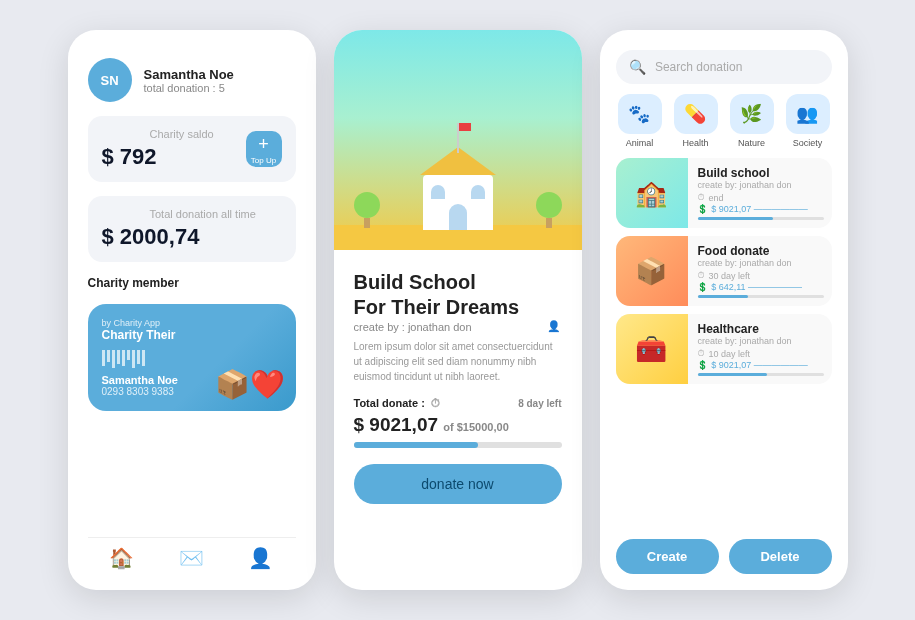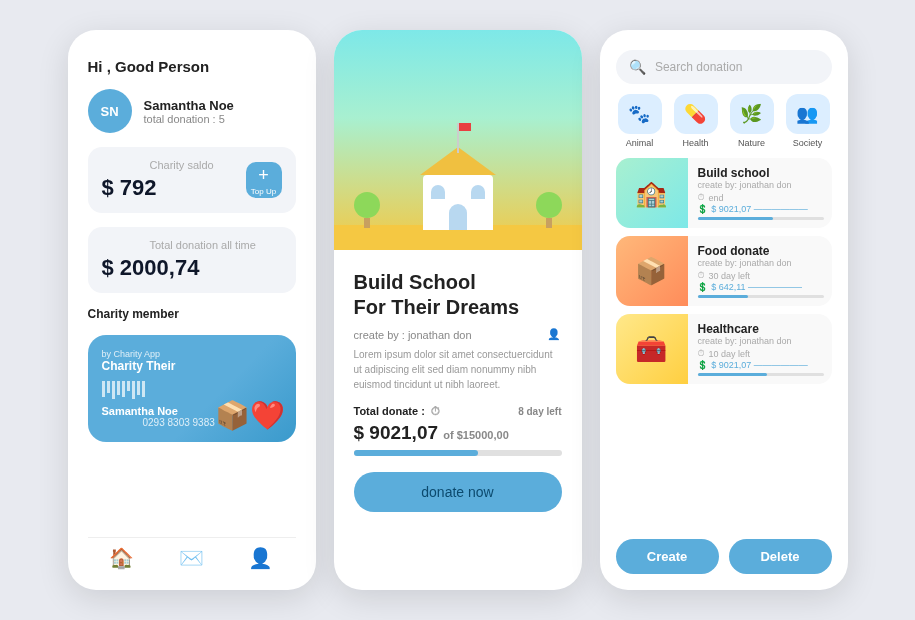--- a/index.html
+++ b/index.html
@@ -89,21 +89,21 @@
       border-radius: 18px;
       padding: 14px;
       color: #fff;
       position: relative;
     }
     .charity-card .by { font-size: 9px; opacity: 0.8; }
     .charity-card .card-title { font-size: 12px; font-weight: 700; }
     .barcode { display: flex; gap: 2px; margin: 8px 0 6px; }
     .barcode-bar { width: 3px; background: #fff; opacity: 0.7; }
     .charity-card .holder { font-size: 11px; font-weight: 600; }
-    .charity-card .card-num { font-size: 10px; opacity: 0.8; margin-left: 41px; }
+    .charity-card .card-num { font-size: 10px; opacity: 0.8; }
     .card-icon {
       position: absolute;
       right: 10px;
       bottom: 10px;
       font-size: 28px;
     }
 
     .nav-bar {
       display: flex;
       justify-content: space-around;
@@ -228,21 +228,21 @@
     .tree-left { left: 20px; }
     .tree-right { right: 20px; }
 
     .phone2-content {
       padding: 20px 20px 16px;
       flex: 1;
       display: flex;
       flex-direction: column;
     }
     .build-title { font-size: 20px; font-weight: 800; color: #222; line-height: 1.25; }
-    .create-by { font-size: 11px; color: #888; margin: 8px 0 6px; display: flex; align-items: center; gap: 4px; }
+    .create-by { font-size: 11px; color: #888; margin: 0 0 6px; display: flex; align-items: center; gap: 4px; }
     .desc { font-size: 10px; color: #999; line-height: 1.5; }
     .donate-info { margin-top: 12px; }
     .donate-label { font-size: 11px; font-weight: 600; color: #222; display: flex; align-items: center; gap: 6px; }
     .day-left { font-size: 10px; color: #888; margin-left: auto; }
     .donate-amount { font-size: 19px; font-weight: 800; color: #222; margin: 4px 0 2px; }
     .of-text { font-size: 11px; color: #888; }
     .progress-bar-bg {
       height: 6px;
       background: #e0e0e0;
       border-radius: 3px;
@@ -366,21 +366,20 @@
       text-align: center;
     }
     .btn-create { background: #5baddb; color: #fff; }
     .btn-delete { background: #5baddb; color: #fff; }
   </style>
 </head>
 <body>
 
 <div class="phone phone1">
 
-  <div class="greeting">Hi , Good Person</div>
 
   <div class="user-row">
     <div class="avatar">SN</div>
     <div class="user-info">
       <div class="name">Samantha Noe</div>
       <div class="total">total donation : 5</div>
     </div>
   </div>
 
   <div class="card">

